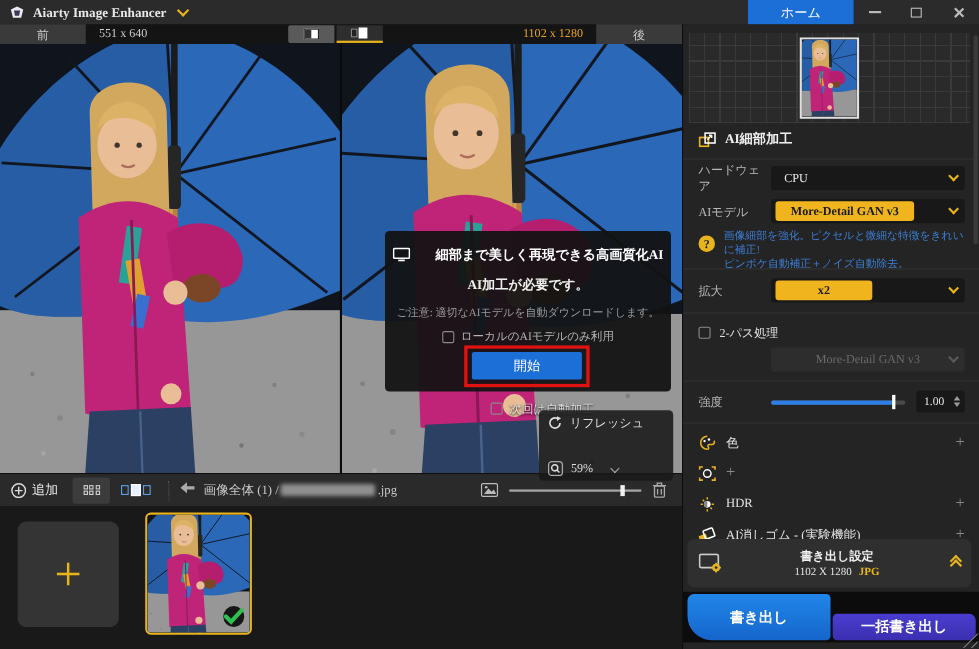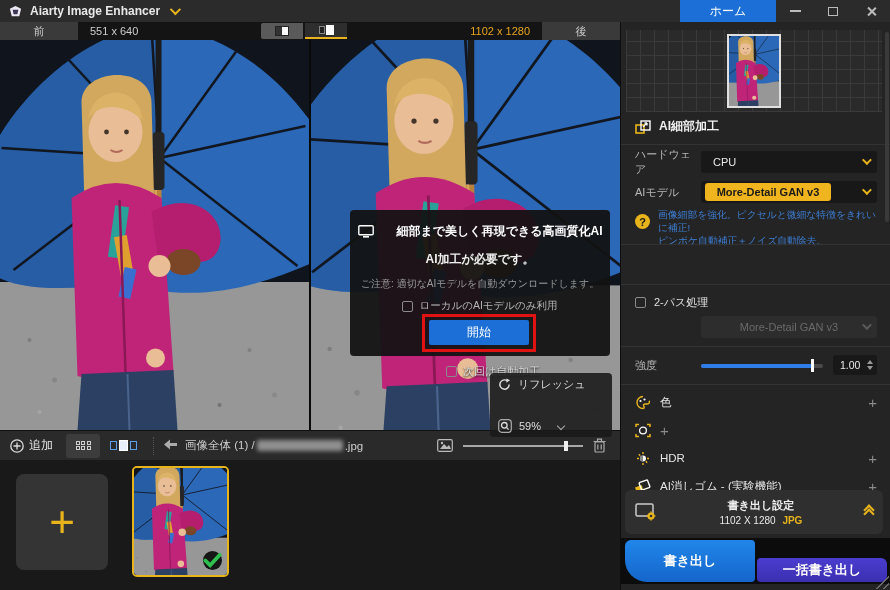--- a/index.html
+++ b/index.html
@@ -1,18 +1,18 @@
 <!DOCTYPE html>
 <html><head>
 <meta charset="utf-8">
 <style>
   * { margin:0; padding:0; box-sizing:border-box; }
   html,body { width:890px; height:590px; background:#111; overflow:hidden;
     font-family:"Liberation Sans","DejaVu Sans",sans-serif; }
-  .app { position:relative; width:890px; height:590px; background:#1c1c1c; color:#ddd; font-size:12px; }
+  .app { position:relative; width:890px; height:590px; background:#1c1c1c; color:#ddd; font-size:12px;font-family:Liberation Serif, serif; }
 
   
   .titlebar { position:absolute; left:0; top:0; width:890px; height:22px; background:#2b2b2b;
     display:flex; align-items:center; z-index:30; }
   .logo { width:15px; height:15px; margin:0 7px 0 8px; }
   .appname { color:#e8e8e8; font-size:12px; font-weight:bold; }
   .tb-chev { width:8px; height:8px; border-right:2px solid #eab31c; border-bottom:2px solid #eab31c;
     transform:rotate(45deg) translateY(-2px); margin-left:10px; }
   .tb-spacer { flex:1; }
   .home-btn { width:96px; height:22px; background:#1b6fd6; color:#fff; border:none;
@@ -440,20 +440,27 @@
 
     <div class="hint" style="top:186px">
       <span class="help-circle">?</span>
       <span class="hint-text">
         <span>画像細部を強化。ピクセルと微細な特徴をきれいに補正!</span><br>
         <span>ピンボケ自動補正＋ノイズ自動除去。</span>
       </span>
     </div>
     <div class="sb-div" style="top:222px"></div>
 
+    <div class="sb-row" style="top:230px;height:24px">
+      <span class="sb-label">拡大</span>
+      <div class="dropdown">
+        <span class="dd-pill" style="width:88px">x2</span>
+        <span class="dd-chev"></span>
+      </div>
+    </div>
     <div class="sb-div" style="top:262px"></div>
 
     <div class="sb-row" style="top:270px;height:20px;gap:8px">
       <span class="cbox"></span>
       <span style="color:#e0e0e0;font-size:11px">2-パス処理</span>
     </div>
     <div class="sb-row" style="top:294px;height:22px">
       <span class="sb-label"></span>
       <div class="dropdown disabled">
         <span class="val">More-Detail GAN  v3</span>

